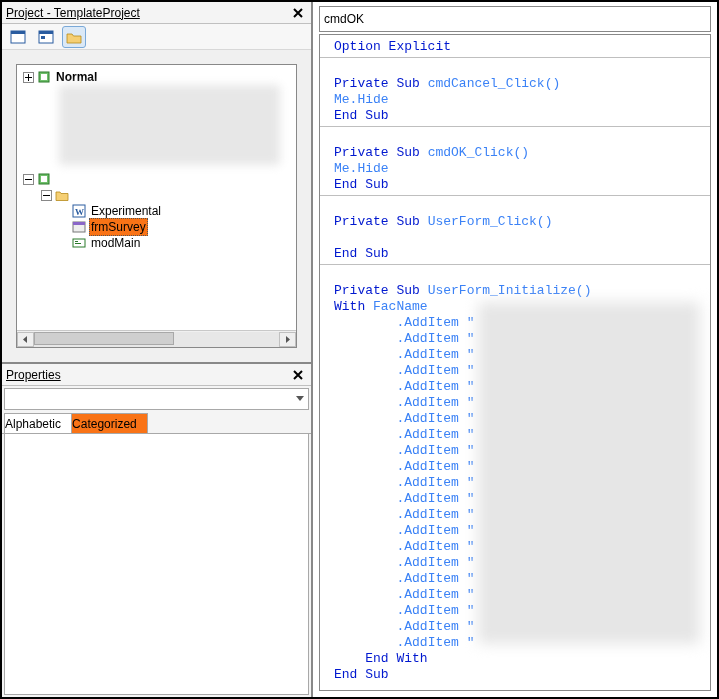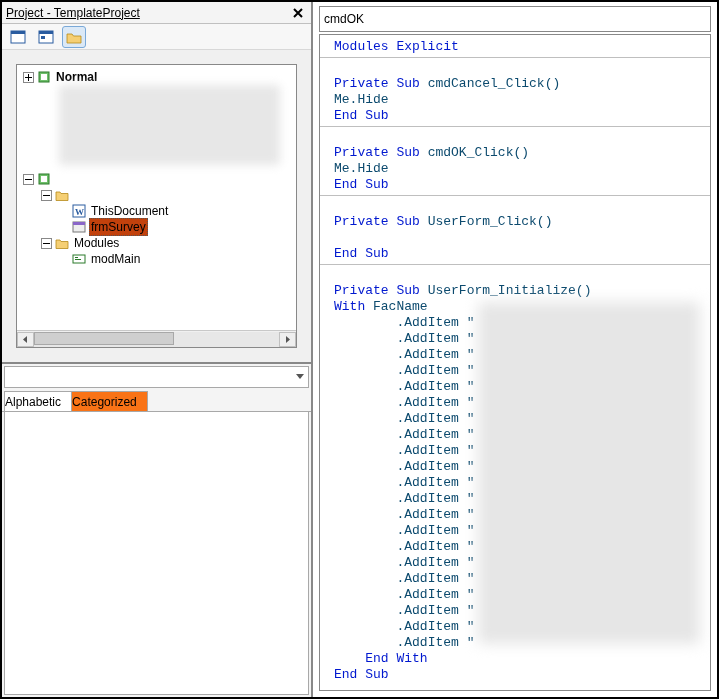--- a/index.html
+++ b/index.html
@@ -17,21 +17,21 @@
   .tool-btn svg{display:block;}
   .tree-area { flex:0 0 auto; background:#fff; border:1px solid #888; margin:14px; height:284px; overflow:hidden; position:relative;}
   .tree { padding:4px 2px 2px 2px; white-space:nowrap; font-size:12px;}
   .tree-row { display:flex; align-items:center; height:16px; line-height:16px;}
   .twist { width:11px; height:11px; border:1px solid #888; display:flex; align-items:center; justify-content:center; margin-right:2px; cursor:pointer; background:#fff;}
   .twist .h{width:7px;height:1px;background:#000;}
   .twist .v{width:1px;height:7px;background:#000;position:absolute;}
   .twist.plus{position:relative;}
   .node-icon{width:16px;height:16px;display:flex;align-items:center;justify-content:center;margin-right:2px;}
   .label{padding:0 2px;}
-  .label.sel{background:#c2410c;border:1px dotted #555;padding:0 1px;}
+  .label.sel{background:#f97316;border:1px dotted #555;padding:0 1px;}
   .label.bold{font-weight:bold;}
   .indent{display:inline-block;}
   .tree-scroll{position:absolute;bottom:0;left:0;right:0;height:17px;background:#f0f0f0;border-top:1px solid #c8c8c8;display:flex;align-items:center;}
   .tree-scroll .arrow{width:17px;height:15px;background:#efefef;border:1px solid #c0c0c0;display:flex;align-items:center;justify-content:center;cursor:pointer;}
   .tree-scroll .track{flex:1;background:#e7e7e7;height:15px;position:relative;}
   .tree-scroll .thumb{position:absolute;left:0;top:0;height:13px;width:140px;background:#cfcfcf;border:1px solid #a8a8a8;}
   .greybox{background:#e7e7e7; filter:blur(5px); height:80px; margin:0 14px 6px 40px; border-radius:2px;}
   
   .props { flex:1; display:flex; flex-direction:column; background:#f4f4f4; border-top:2px solid #888;}
   .props-dd { height:22px; margin:2px; border:1px solid #a8a8a8; background:#fff; display:flex; align-items:center; justify-content:flex-end; padding-right:4px;}
@@ -39,21 +39,21 @@
   .ptab { border:1px solid #a8a8a8; border-bottom:none; padding:3px 10px 2px 0; background:#fff; margin-right:-1px; cursor:pointer; font-size:12px;}
   .ptab.inactive{background:#f97316;}
   .props-body { flex:1; background:#fff; margin:0 2px 2px 2px; border:1px solid #a8a8a8; border-top:none;}
   
   .obj-dd { margin:4px 6px 2px 6px; height:20px; border:1px solid #888; background:#fff; display:flex; align-items:center; padding:12px 4px; font-size:12px;}
   .code-pane { margin:0 6px 6px 6px; border:1px solid #888; background:#fff; flex:1; overflow:hidden; }
   .hrule{height:0;border-top:1px solid #bfbfbf;margin:2px 0 2px 0;}
   pre.code{margin:0;font-family:Consolas,"Courier New",monospace;font-size:13px;padding:4px 0 4px 14px;line-height:16px;white-space:pre;position:relative;}
   .code-overlay-blur{position:absolute;background:#e6e6e6;filter:blur(7px);border-radius:4px;}
   .kw{color:#0018cf;}
-  .plain{color:#0c4a6e;}
+  .plain{color:#3b82f6;}
   .folder-open{fill:#f5cf74;stroke:#b68a1a;stroke-width:0.8;}
 </style>
 </head>
 <body>
 
 <div class="outer">
 
   <div class="leftcol">
 
     <div class="panel-titlebar">
@@ -127,43 +127,31 @@
             </span>
         </div>
         <div class="tree-row">
           <span class="indent" style="width:52px"></span>
           <span class="node-icon">
               <svg width="14" height="14">
                 <rect x="1" y="1" width="12" height="12" fill="#fff" stroke="#2a5ca0"></rect>
                 <text x="3" y="11" font-size="9" font-family="serif" fill="#2a5ca0" font-weight="bold">W</text>
               </svg>
             </span>
-          <span class="label">ThisDocument</span>
+          <span class="label">Experimental</span>
         </div>
         <div class="tree-row">
           <span class="indent" style="width:52px"></span>
           <span class="node-icon">
               <svg width="14" height="12">
                 <rect x="1" y="1" width="12" height="10" fill="#eee" stroke="#777"></rect>
                 <rect x="1" y="1" width="12" height="3" fill="#8a66c8"></rect>
               </svg>
             </span>
           <span class="label sel">frmSurvey</span>
-        </div>
-        <div class="tree-row">
-          <span class="indent" style="width:22px"></span>
-          <span class="twist">
-              <span class="h"></span>
-            </span>
-          <span class="node-icon">
-              <svg width="14" height="12">
-                <path class="folder-open" d="M1 3 h4 l1 1.5 H13 v7 H1 z"></path>
-              </svg>
-            </span>
-          <span class="label">Modules</span>
         </div>
         <div class="tree-row">
           <span class="indent" style="width:52px"></span>
           <span class="node-icon">
               <svg width="14" height="12">
                 <rect x="1" y="2" width="12" height="8" fill="#fff" stroke="#2a7a2a"></rect>
                 <rect x="3" y="4" width="3" height="1" fill="#2a7a2a"></rect>
                 <rect x="3" y="6" width="6" height="1" fill="#2a7a2a"></rect>
               </svg>
             </span>
@@ -181,39 +169,47 @@
           </div>
         <div class="arrow">
             <svg width="7" height="7">
               <path d="M2 0 L6 3.5 L2 7 z" fill="#555"></path>
             </svg>
           </div>
       </div>
     </div>
 
     <div class="props">
+      <div class="panel-titlebar">
+        <span class="t">Properties</span>
+        <span class="close-x">
+          <svg width="12" height="12" viewBox="0 0 12 12">
+              <path d="M2 2 L10 10 M10 2 L2 10" stroke="#000" stroke-width="2"></path>
+            </svg>
+        </span>
+      </div>
       <div class="props-dd">
         <svg width="8" height="6">
             <path d="M0 0 L8 0 L4 5 z" fill="#555"></path>
           </svg>
       </div>
       <div class="props-tabs">
         <div class="ptab">Alphabetic</div>
         <div class="ptab inactive">Categorized</div>
       </div>
       <div class="props-body"></div>
     </div>
   </div>
 
   <div class="rightcol">
     <div class="obj-dd">
       <span>cmdOK</span>
     </div>
     <div class="code-pane">
-<pre class="code"><span class="kw">Modules Explicit</span>
+<pre class="code"><span class="kw">Option Explicit</span>
 <span class="hrule" style="display:block;margin-left:-14px;"></span>
 <span class="kw">Private Sub</span><span class="plain"> cmdCancel_Click()</span>
 <span class="plain">Me.Hide</span>
 <span class="kw">End Sub</span>
 <span class="hrule" style="display:block;margin-left:-14px;"></span>
 <span class="kw">Private Sub</span><span class="plain"> cmdOK_Click()</span>
 <span class="plain">Me.Hide</span>
 <span class="kw">End Sub</span>
 <span class="hrule" style="display:block;margin-left:-14px;"></span>
 <span class="kw">Private Sub</span><span class="plain"> UserForm_Click()</span>

